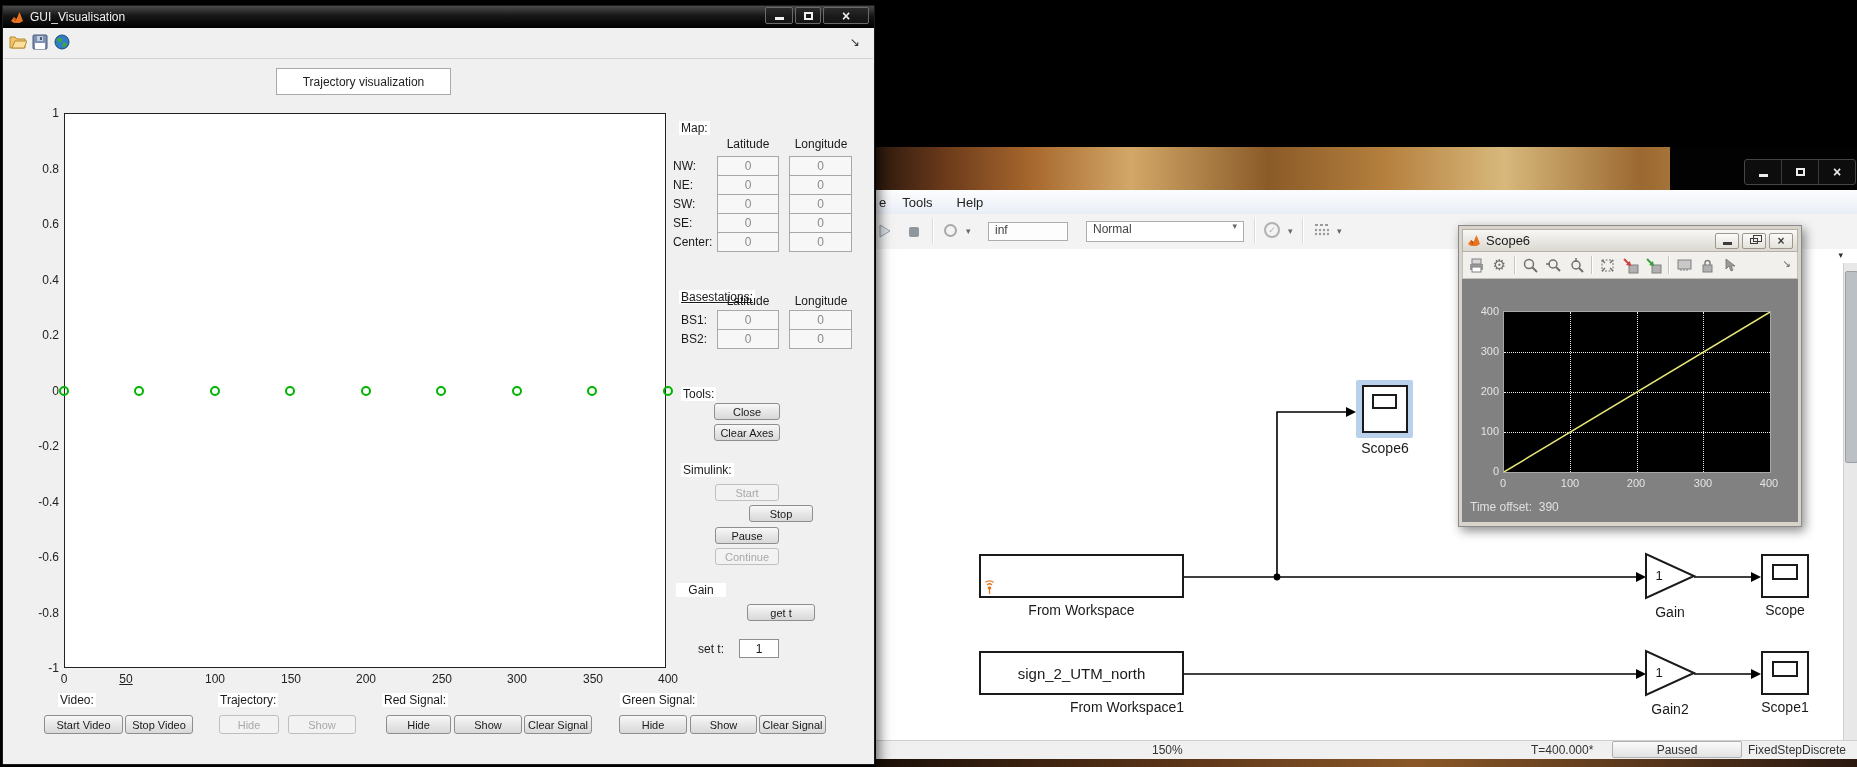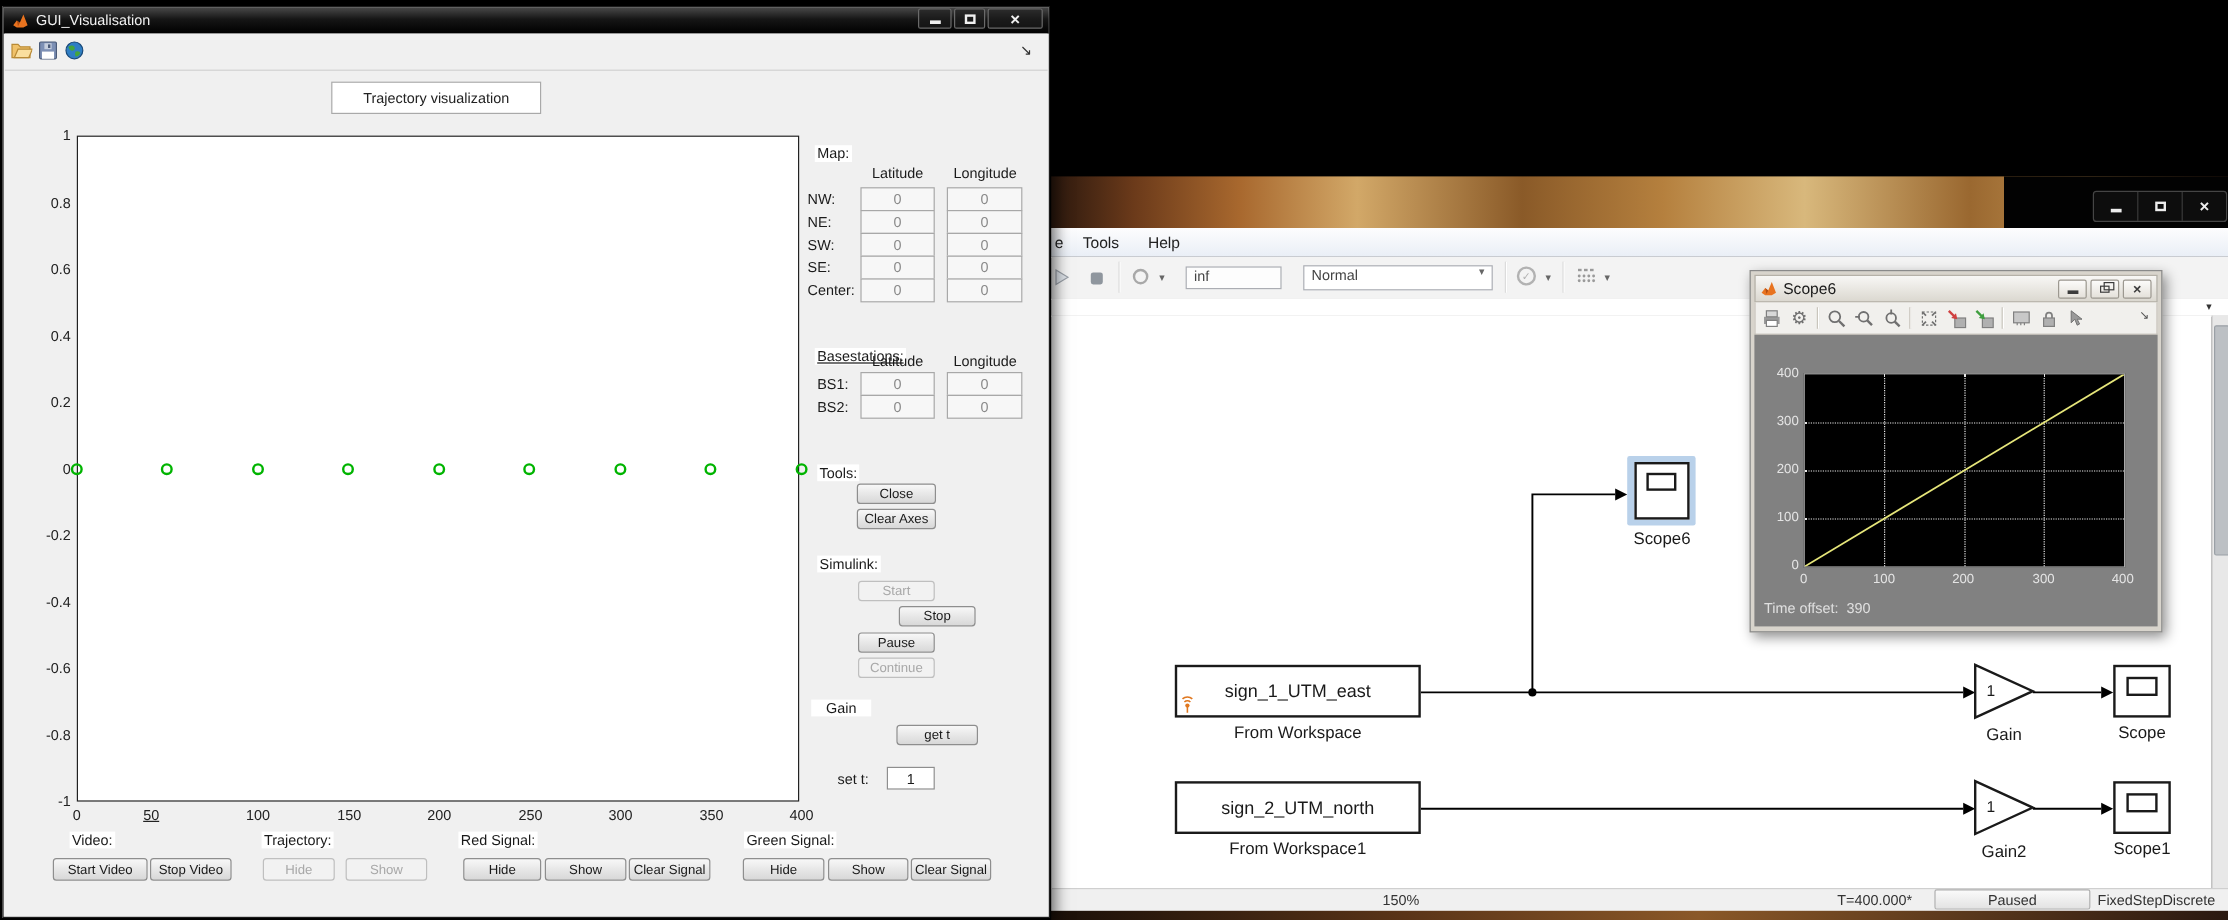--- a/index.html
+++ b/index.html
@@ -198,36 +198,35 @@
     </g>
   </svg>
 
   <div class="abs sel-halo" style="left:1356px;top:380px;width:57px;height:58px;"></div>
   <div class="block" style="left:1362px;top:385px;width:46px;height:48px;">
     <div class="scope-screen" style="left:8px;top:7px;width:25px;height:15px;"></div>
   </div>
   <div class="block-label" style="left:1345px;top:440px;width:80px;">Scope6</div>
 
   <div class="block" style="left:979px;top:554px;width:205px;height:44px;">
-    <div class="fw-text">sign_1_UTM_east</div>
     <svg class="abs" style="left:2px;bottom:1px;" width="13" height="17">
       <g stroke="#e07820" fill="none" stroke-width="1.3">
         <path d="M4 7 a3.6 3.6 0 0 1 5 0"></path>
         <path d="M2.4 4.4 a6 6 0 0 1 8.2 0"></path>
         <line x1="6.5" y1="10" x2="6.5" y2="16"></line>
       </g>
       <circle cx="6.5" cy="10" r="1.8" fill="#e07820"></circle>
     </svg>
   </div>
   <div class="block-label" style="left:979px;top:602px;width:205px;">From Workspace</div>
 
   <div class="block" style="left:979px;top:651px;width:205px;height:44px;">
     <div class="fw-text">sign_2_UTM_north</div>
   </div>
-  <div class="block-label" style="left:979px;top:699px;width:205px;">From Workspace1</div>
+  <div class="block-label" style="left:979px;top:699px;width:205px;text-align:right;">From Workspace1</div>
 
   <div class="block-label" style="left:1650px;top:568px;width:18px;font-size:13px;">1</div>
   <div class="block-label" style="left:1630px;top:604px;width:80px;">Gain</div>
   <div class="block-label" style="left:1650px;top:665px;width:18px;font-size:13px;">1</div>
   <div class="block-label" style="left:1630px;top:701px;width:80px;">Gain2</div>
 
   <div class="block" style="left:1761px;top:554px;width:48px;height:44px;">
     <div class="scope-screen"></div>
   </div>
   <div class="block-label" style="left:1745px;top:602px;width:80px;">Scope</div>

